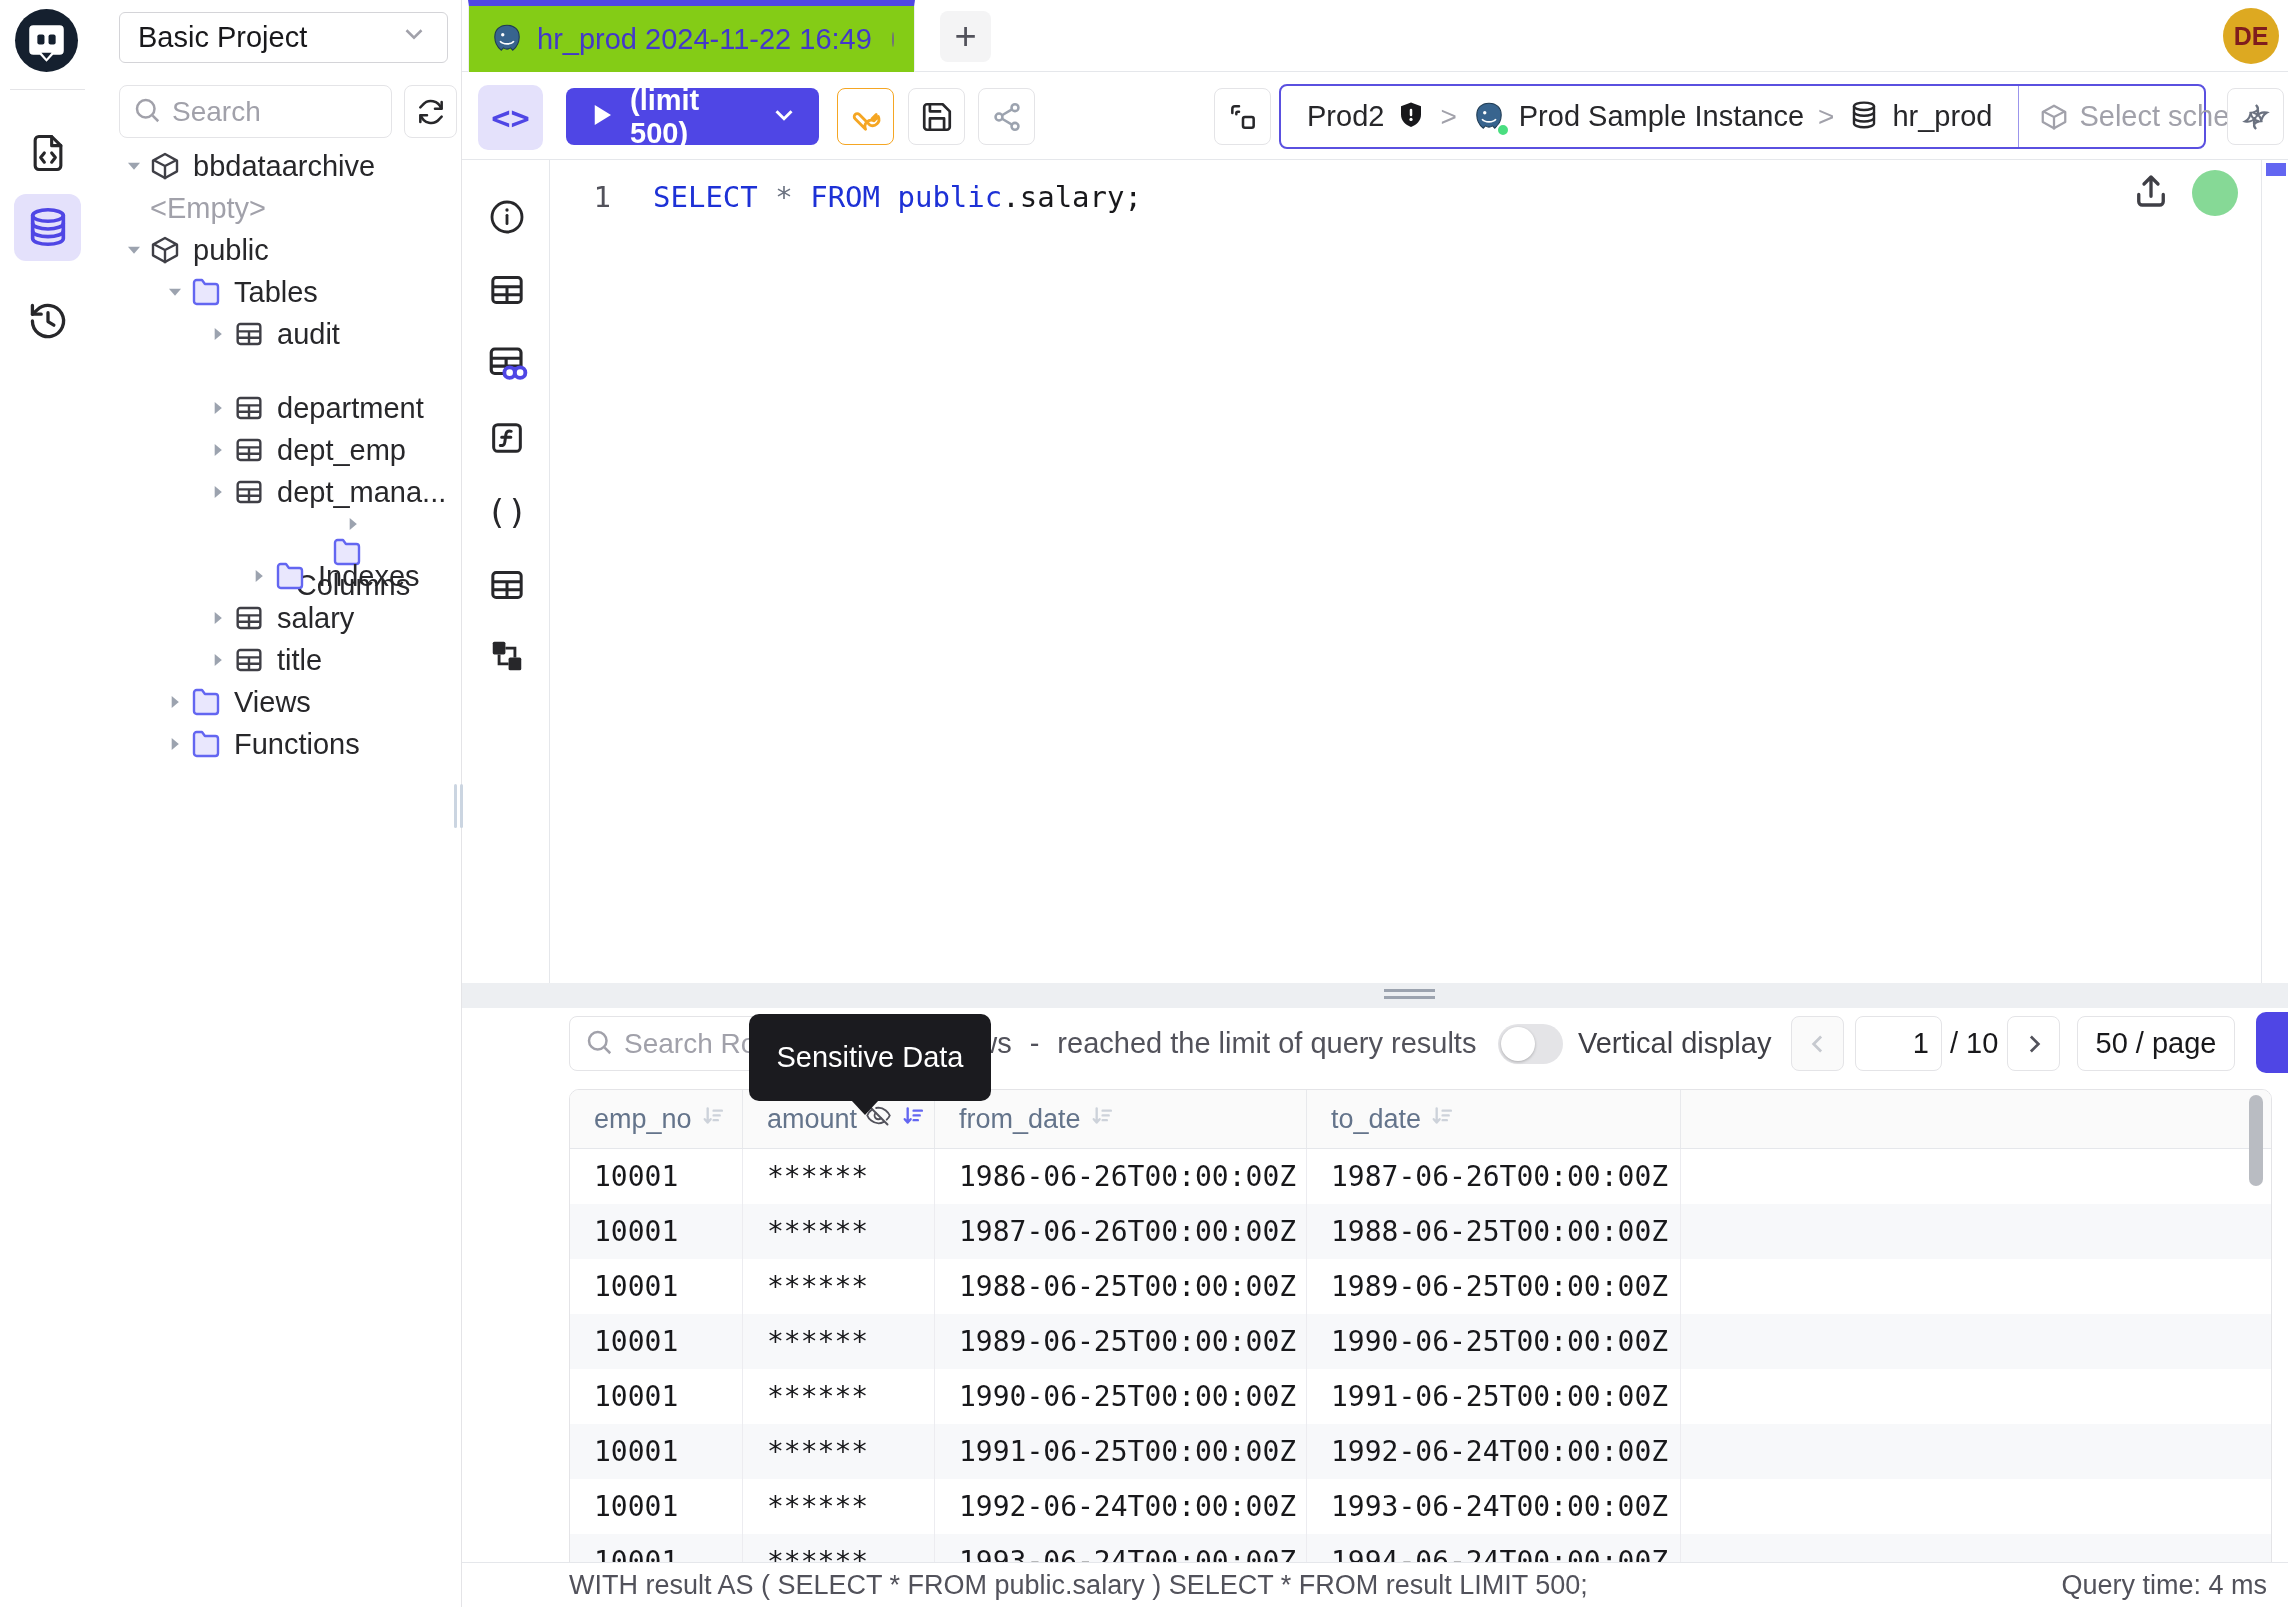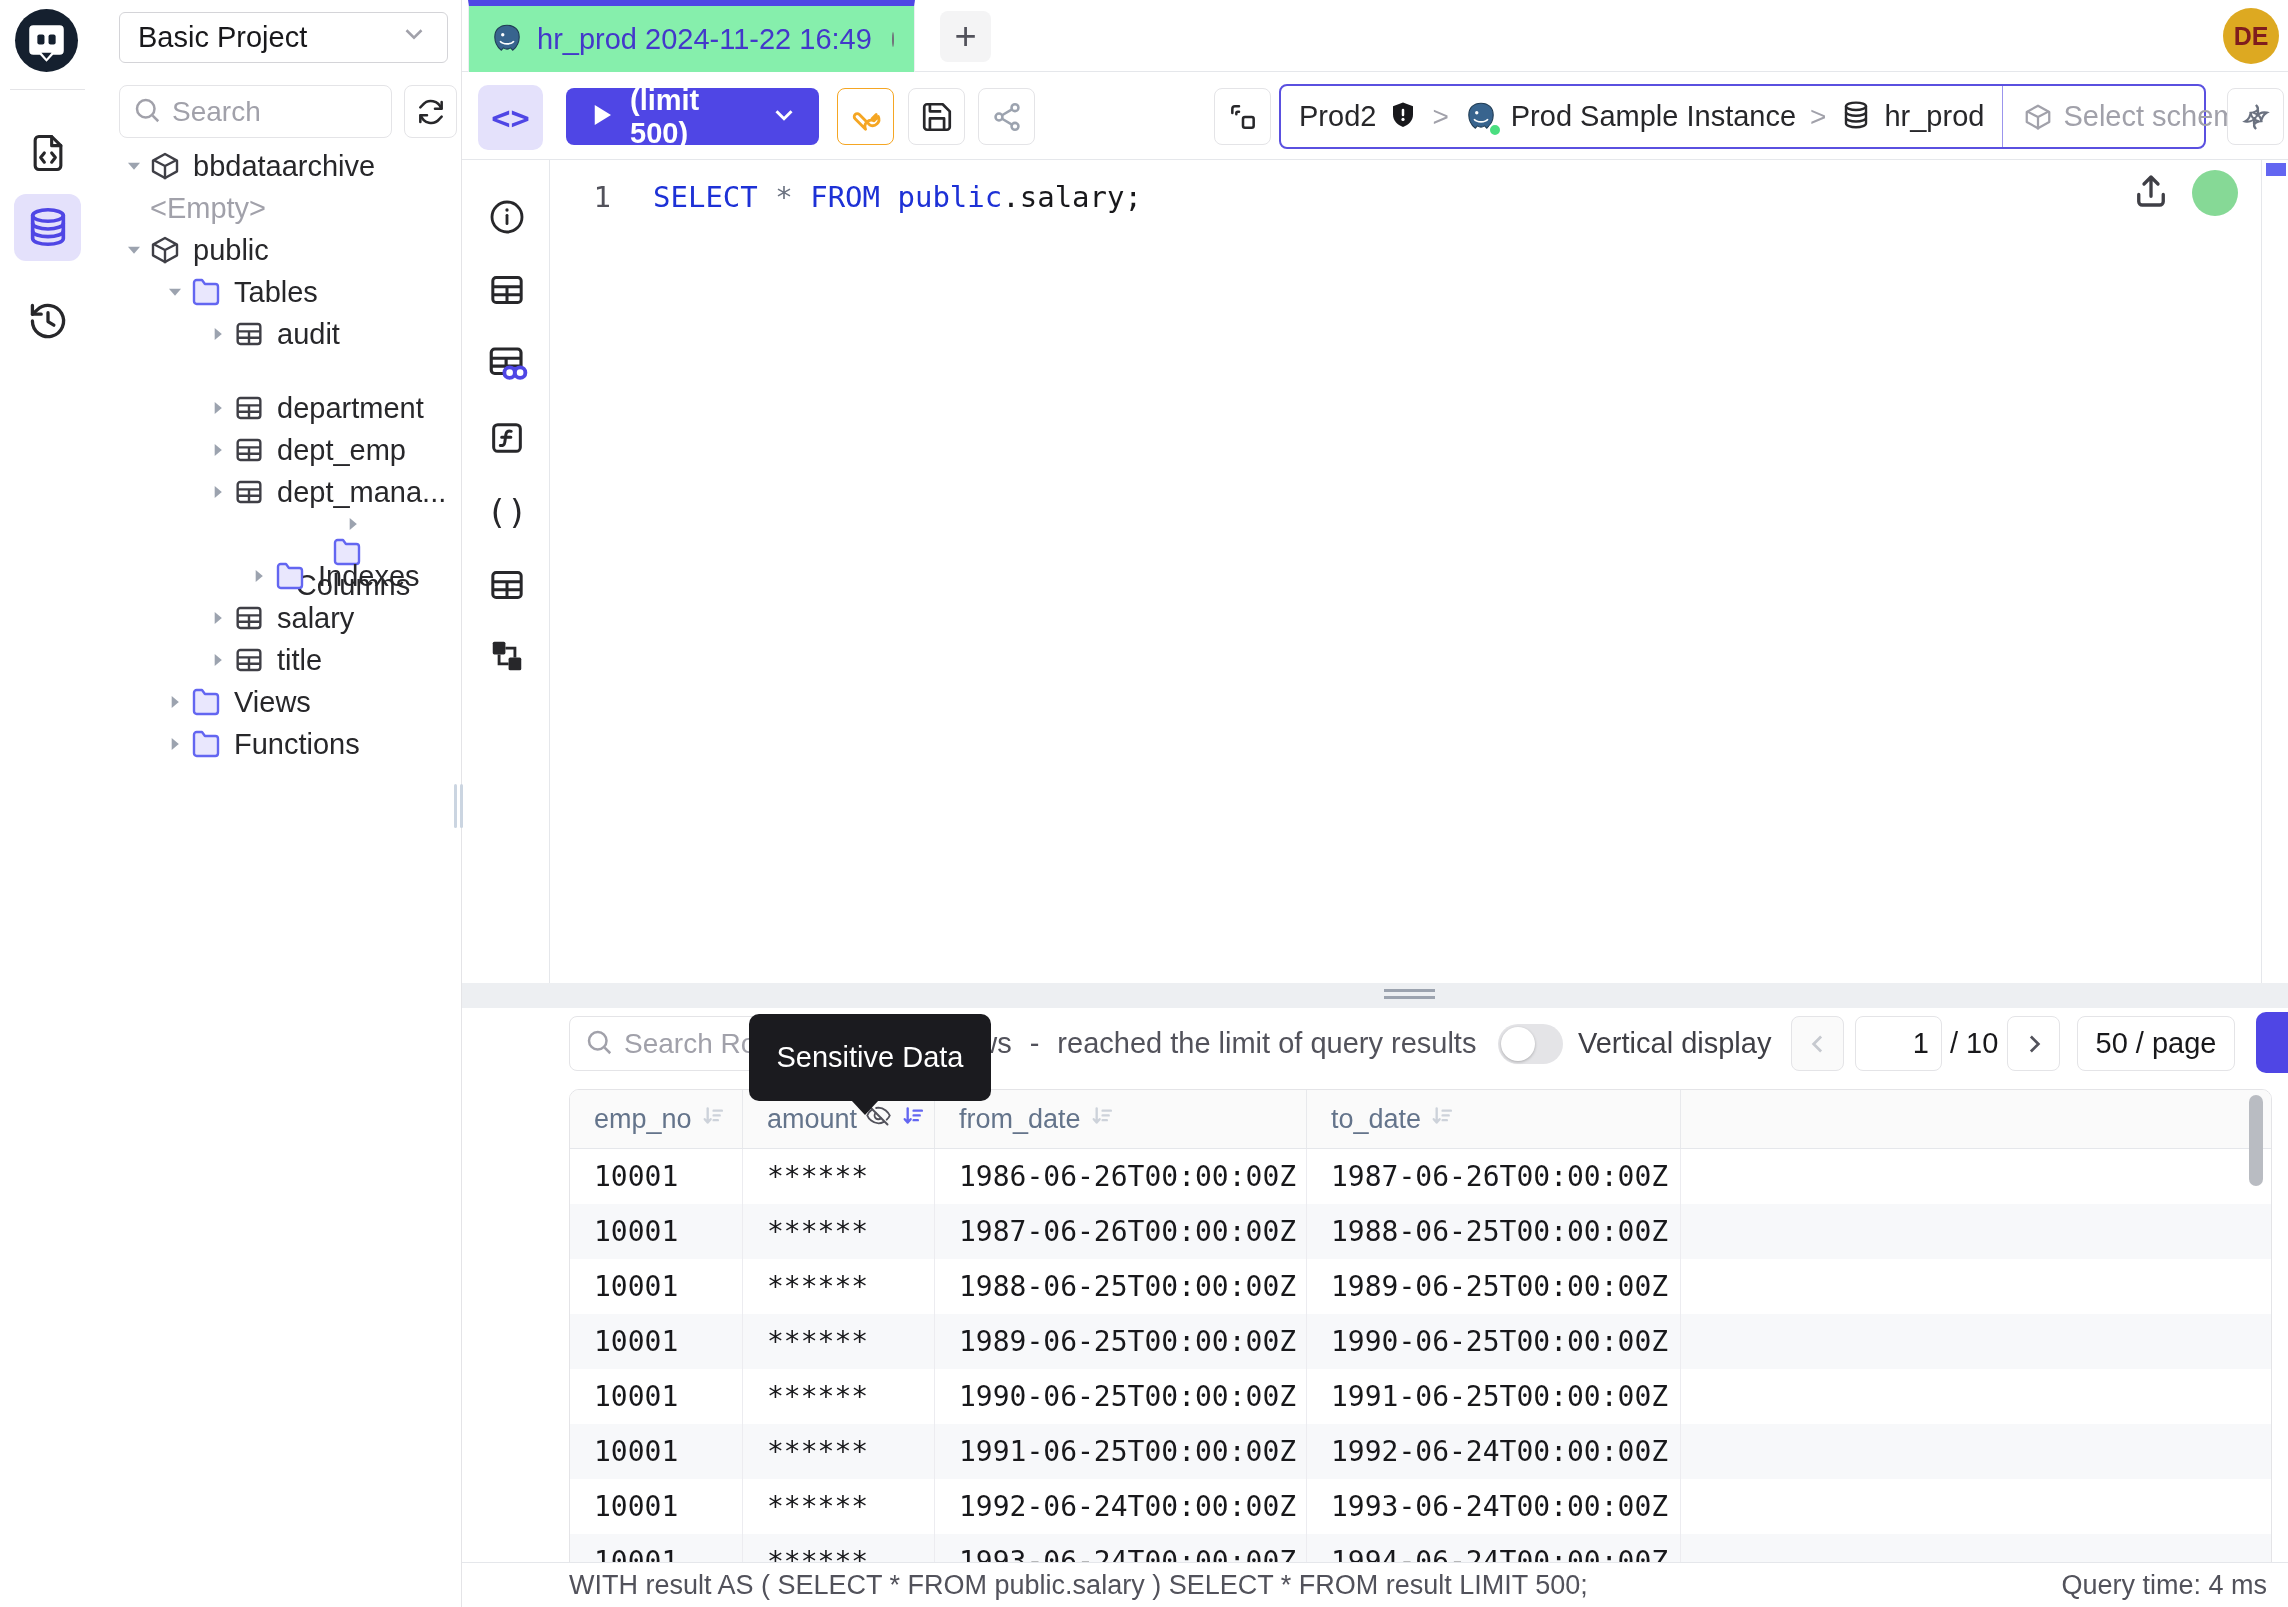--- a/index.html
+++ b/index.html
@@ -29,40 +29,40 @@
   .tree-row .tlabel { white-space:nowrap; }
   .tree-row.muted .tlabel { color:#a1a1aa; }
   #side-handle { position:absolute; left:359px; top:784px; width:10px; height:44px; display:flex; gap:3px; }
   #side-handle i { width:3px; height:100%; background:#cbd5e1; border-radius:2px; }
 
   
   #main { position:absolute; left:462px; top:0; right:0; height:100%; }
 
   
   #tabbar { position:absolute; left:0; top:0; right:0; height:72px; border-bottom:1px solid #e5e7eb; background:#fff; }
-  #tab-active { position:absolute; left:6px; top:0; width:447px; height:72px; background:#86efac; border-top:6px solid #4f46e5; border-left:1px solid #eceef1; border-right:1px solid #eceef1; display:flex; align-items:center; padding:0 20px; gap:12px; }
+  #tab-active { position:absolute; left:6px; top:0; width:447px; height:72px; background:#84cc16; border-top:6px solid #4f46e5; border-left:1px solid #eceef1; border-right:1px solid #eceef1; display:flex; align-items:center; padding:0 20px; gap:12px; }
   #tab-active .ttitle { color:#4338ca; font-size:29px; white-space:nowrap; }
   #tab-active .tdot { width:15px; height:15px; border-radius:50%; background:#71717a; margin-left:8px; }
   #tab-add { position:absolute; left:478px; top:11px; width:51px; height:51px; border-radius:8px; background:#f4f4f5; display:flex; align-items:center; justify-content:center; font-size:38px; color:#52525b; }
   #avatar { position:absolute; right:10px; top:8px; width:56px; height:56px; border-radius:50%; background:#dda921; color:#7f1d1d; font-size:25px; font-weight:bold; display:flex; align-items:center; justify-content:center; }
 
   
   #toolbar { position:absolute; left:0; top:72px; right:0; height:88px; border-bottom:1px solid #e5e7eb; background:#fff; }
   #code-btn { position:absolute; left:16px; top:13px; width:65px; height:65px; border-radius:10px; background:#e4e1fb; color:#4f46e5; display:flex; align-items:center; justify-content:center; font-size:32px; font-weight:bold; font-family:"DejaVu Sans Mono",monospace; }
   #run-btn { position:absolute; left:104px; top:16px; width:253px; height:57px; background:#4f46e5; border-radius:8px; color:#fff; display:flex; align-items:center; padding:0 20px; gap:14px; }
   #run-btn .rlabel { font-size:29px; font-weight:600; }
   #run-btn .rchev { margin-left:auto; }
   .tool-sq { position:absolute; top:16px; width:57px; height:57px; border-radius:8px; border:1px solid #e4e4e7; background:#fff; display:flex; align-items:center; justify-content:center; }
   #wrench-btn { left:375px; border-color:#f5a623; }
   #save-btn { left:446px; }
   #share-btn { left:516px; }
   #link-btn { left:752px; }
   #ai-btn { left:1765px; }
   #crumb { position:absolute; left:817px; top:12px; width:927px; height:65px; border:2px solid #5a50e0; border-radius:8px; background:#fff; display:flex; align-items:center; }
-  #crumb .seg1 { display:flex; align-items:center; gap:12px; padding:0 18px; flex:1; height:100%; }
+  #crumb .seg1 { display:flex; align-items:center; gap:12px; padding:0 26px; flex:1; height:100%; }
   #crumb .sep { color:#a1a1aa; font-size:28px; margin:0 2px; }
   #crumb .ctext { font-size:29px; color:#27272a; white-space:nowrap; }
   #crumb .schema-seg { display:flex; align-items:center; gap:10px; padding:0 20px; height:100%; border-left:1px solid #9b95ec; color:#a1a1aa; font-size:29px; white-space:nowrap; }
   .pgwrap { position:relative; width:36px; height:34px; flex:none; }
   .pgwrap .gdot { position:absolute; right:-3px; bottom:-3px; width:14px; height:14px; border-radius:50%; background:#4ade80; border:2px solid #fff; }
 
   
   #editor { position:absolute; left:0; top:160px; right:0; height:823px; background:#fff; }
   #editor-rail-border { position:absolute; left:87px; top:0; width:1px; height:100%; background:#e5e7eb; }
   .ed-icon { position:absolute; left:22px; width:46px; height:46px; display:flex; align-items:center; justify-content:center; }

